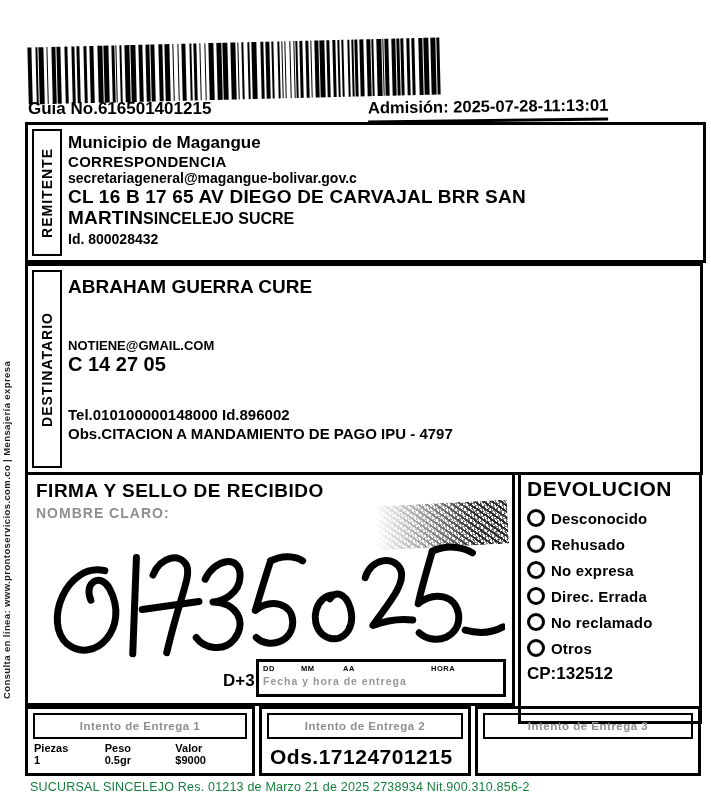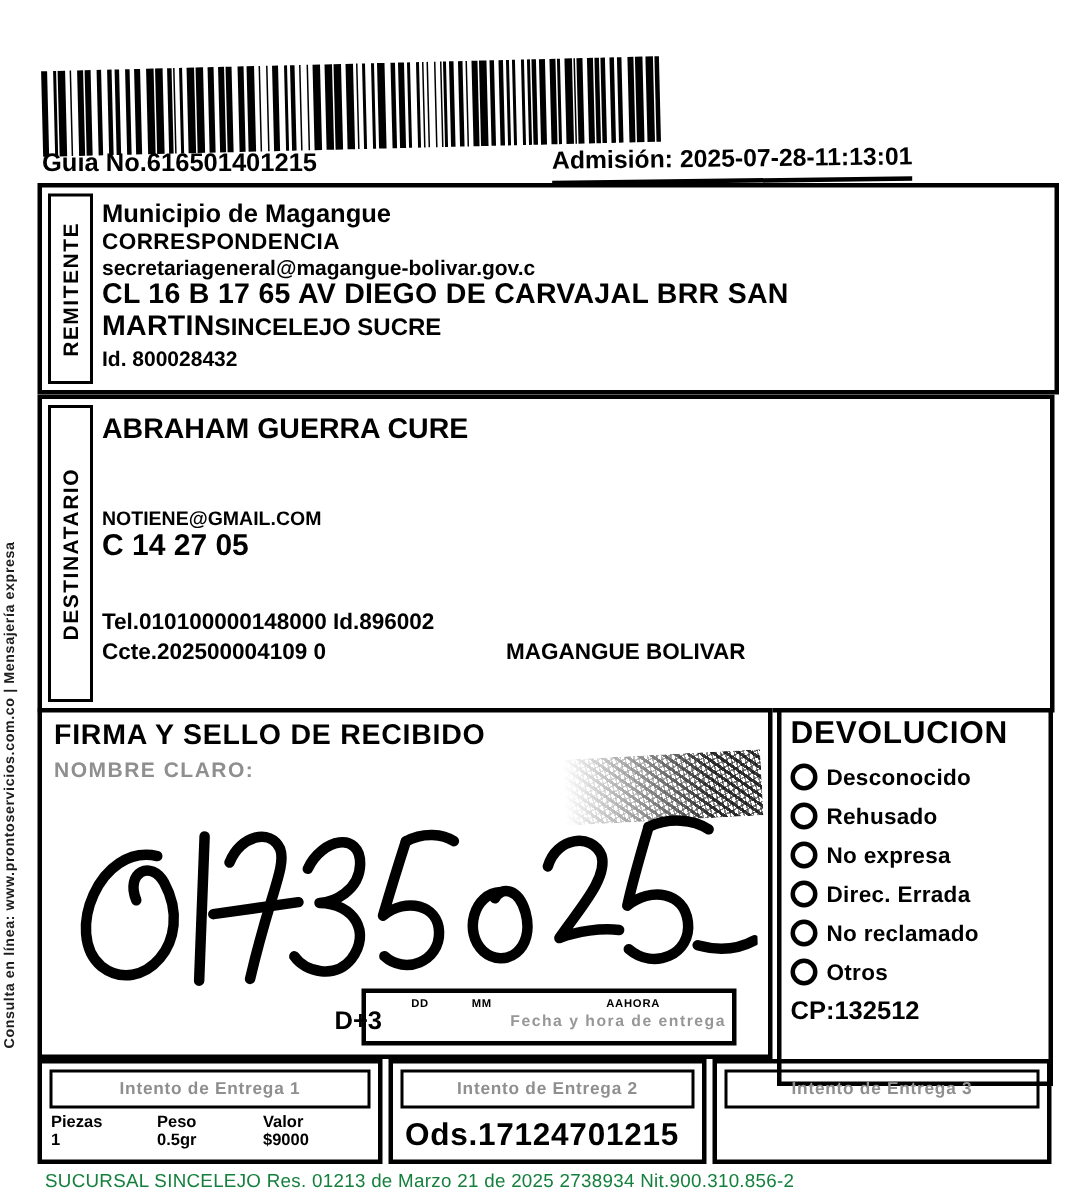--- a/index.html
+++ b/index.html
@@ -62,22 +62,22 @@
       repeating-linear-gradient(38deg, rgba(20,20,20,.85) 0 2px, transparent 2px 5px),
       repeating-linear-gradient(-25deg, rgba(40,40,40,.6) 0 1px, transparent 1px 4px),
       repeating-linear-gradient(80deg, rgba(0,0,0,.5) 0 1px, transparent 1px 3px);
     -webkit-mask-image:linear-gradient(to right, transparent, rgba(0,0,0,.45) 35%, #000 75%);
     mask-image:linear-gradient(to right, transparent, rgba(0,0,0,.45) 35%, #000 75%);
     transform:rotate(-3deg);
   }
   .handwriting{position:absolute;left:6px;top:62px;}
   .dplus{position:absolute;left:195px;top:196px;font-size:17px;font-weight:bold;}
   .datebox{
-    position:absolute;left:213px;top:184px;width:250px;height:38px;border:3px solid #000;
-    padding:2px 4px;box-sizing:border-box;text-align:right;
+    position:absolute;left:228px;top:184px;width:250px;height:38px;border:3px solid #000;
+    padding:2px 4px;box-sizing:border-box;
   }
   .datebox .cols{display:flex;font-size:7.5px;font-weight:bold;letter-spacing:.5px;}
   .datebox .cols span:nth-child(1){width:38px;}
   .datebox .cols span:nth-child(2){width:42px;}
   .datebox .cols span:nth-child(3){width:88px;}
   .datebox .caption{font-size:10.5px;color:#979797;font-weight:bold;letter-spacing:1px;margin-top:2px;}
   
   .devolucion{left:518px;top:472px;width:184px;height:252px;padding:2px 0 0 6px;box-sizing:border-box;}
   .dev-title{font-size:21px;font-weight:bold;letter-spacing:.5px;}
   .dev-opt{display:flex;align-items:center;margin-top:8px;}
@@ -208,24 +208,21 @@
 
   <div class="abs box destinatario">
     <div class="sec-label">
       <span>DESTINATARIO</span>
     </div>
     <div class="sec-content">
       <div class="d-name">ABRAHAM GUERRA CURE</div>
       <div class="d-email">NOTIENE@GMAIL.COM</div>
       <div class="d-addr">C 14 27 05</div>
       <div class="d-tel">Tel.010100000148000 Id.896002</div>
-      <div class="d-ccte-row">
-        <span class="d-ccte">Ccte.202500004109 0</span>
-        <span class="d-city">MAGANGUE BOLIVAR</span>
-      </div>
+      <div class="d-obs">Obs.CITACION A MANDAMIENTO DE PAGO IPU - 4797</div>
     </div>
   </div>
 
   <div class="abs box firma">
     <div class="firma-title">FIRMA Y SELLO DE RECIBIDO</div>
     <div class="nombre-claro">NOMBRE CLARO:</div>
     <div class="stamp-smudge"></div>
 
     <svg class="handwriting" width="470" height="128" viewBox="0 0 470 128" fill="none" stroke="#000" stroke-width="7" stroke-linecap="round" stroke-linejoin="round" style="transform:rotate(-2deg);" aria-label="01735025">
 

